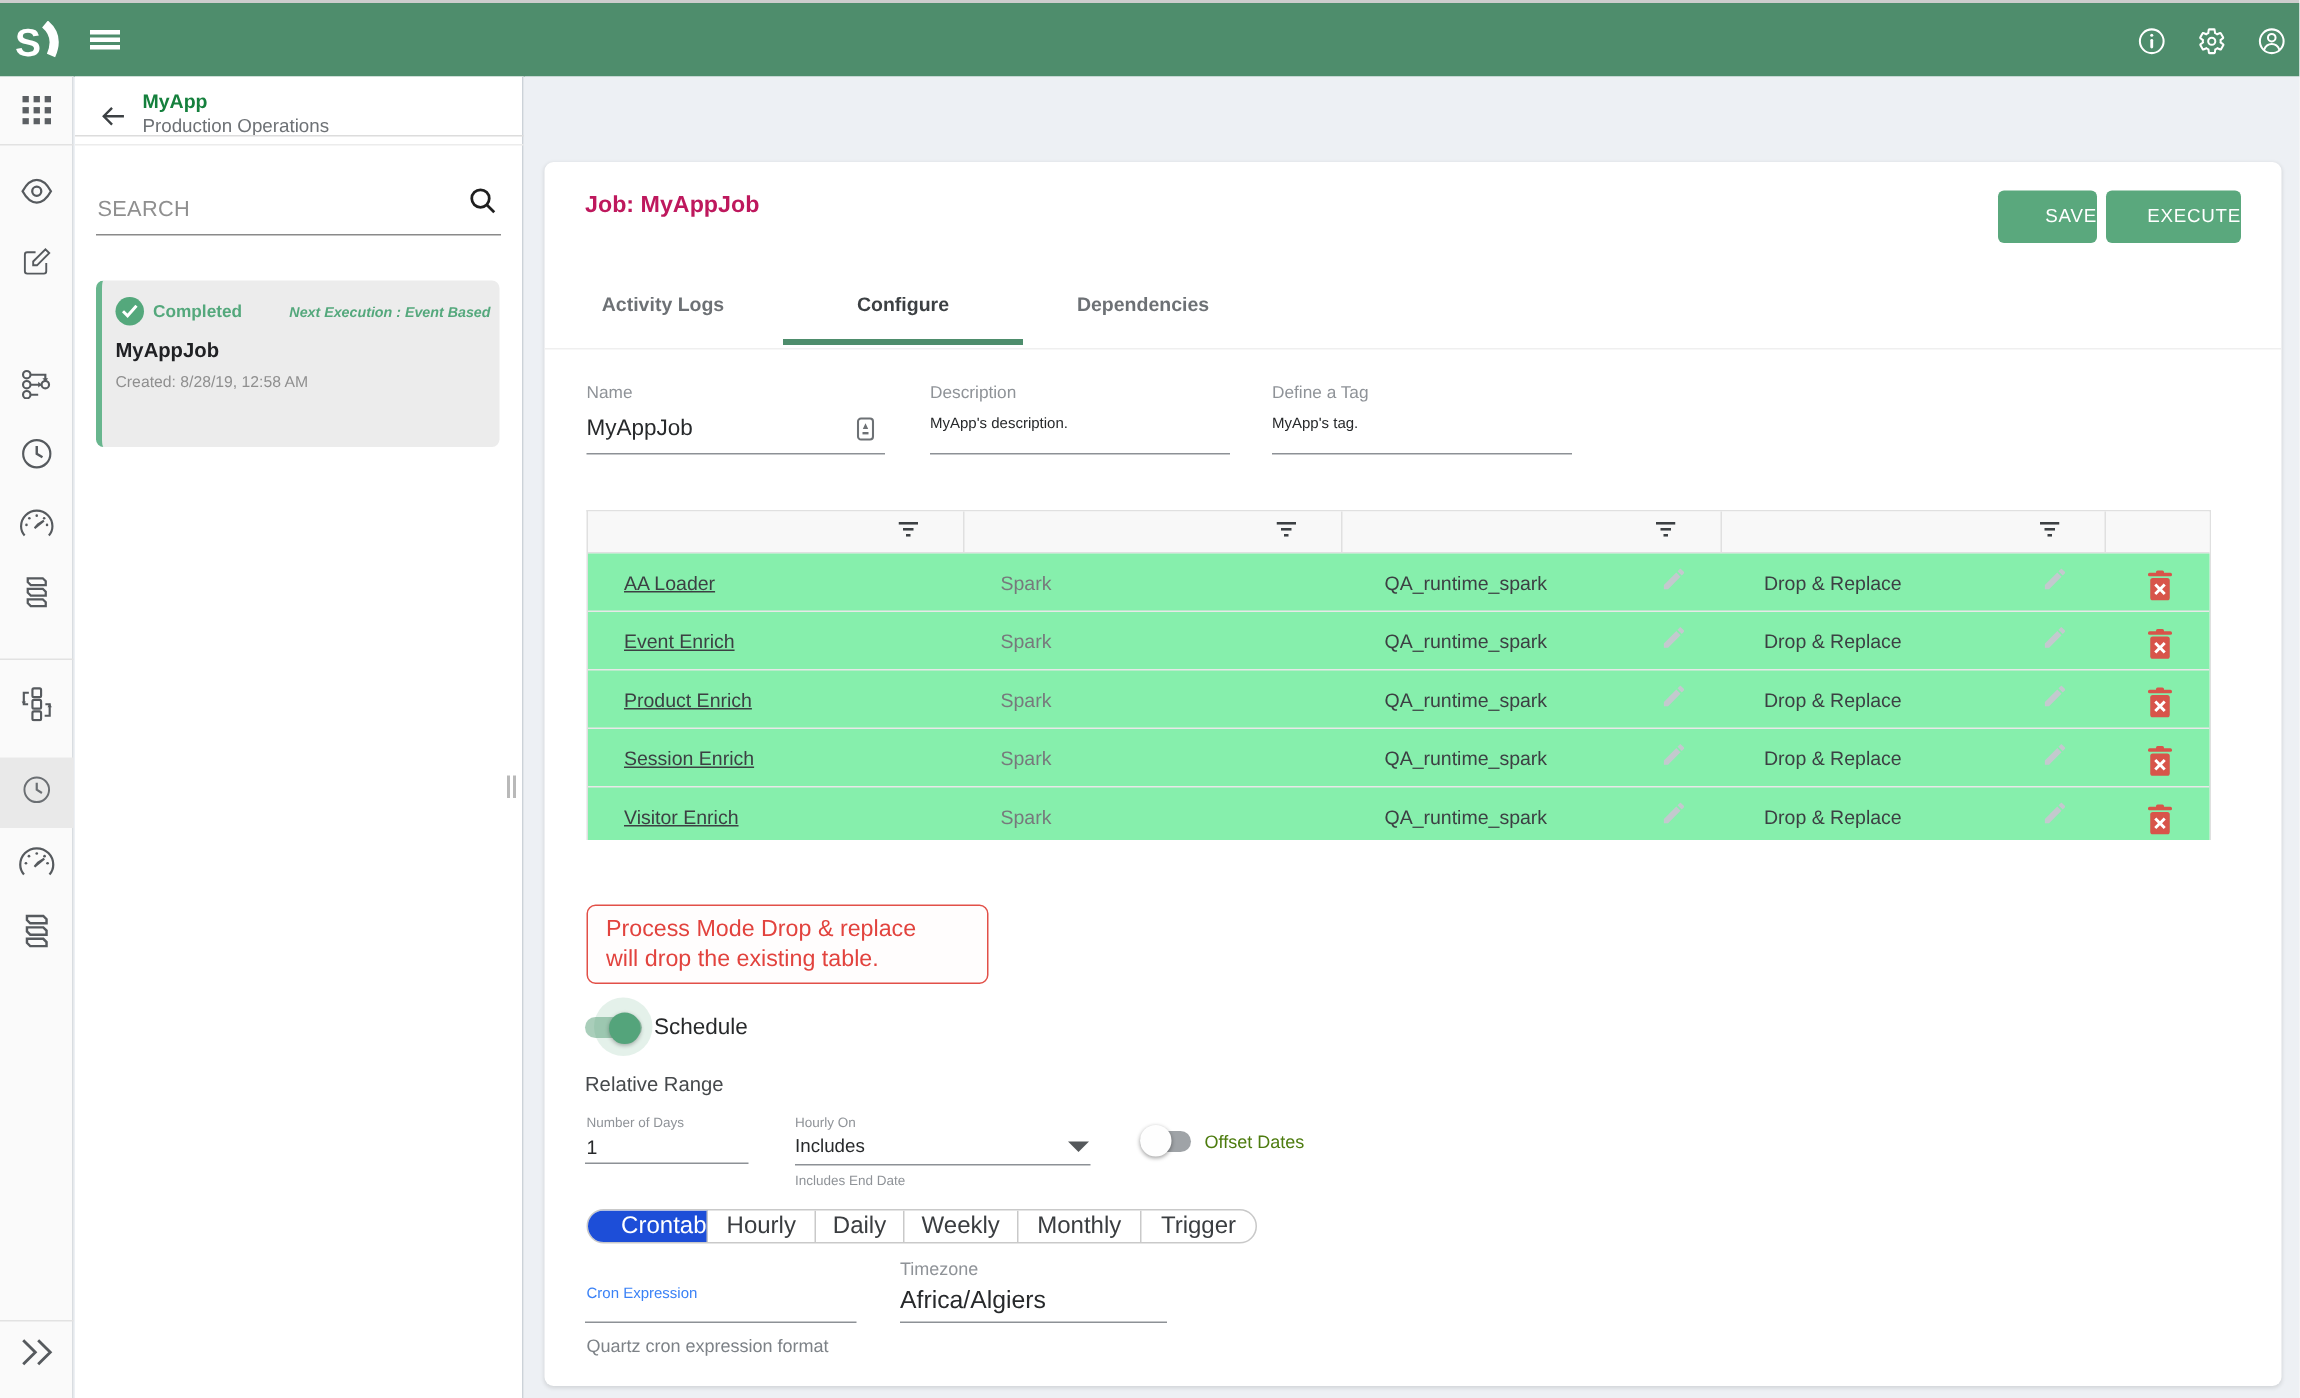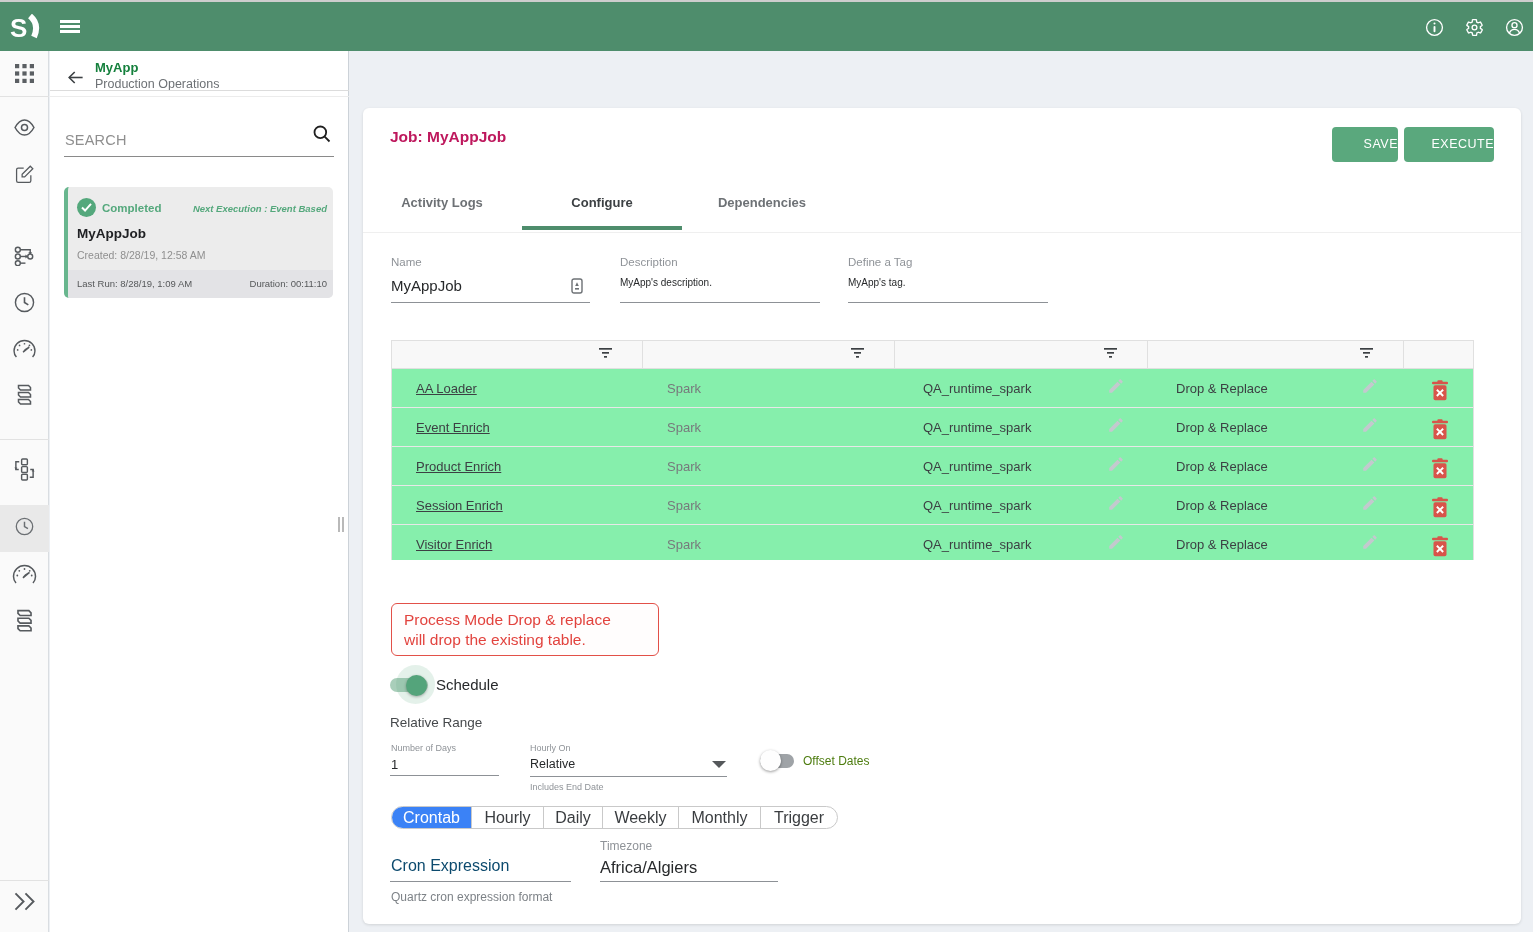--- a/index.html
+++ b/index.html
@@ -62,21 +62,21 @@
 
 
 .track { position:absolute; border-radius:8px; }
 .thumb { position:absolute; border-radius:50%; }
 .halo { position:absolute; border-radius:50%; background:rgba(90,168,125,.16); }
 
 
 #bgroup { position:absolute; left:28px; top:698px; height:23px; display:flex; border:1px solid #c9c9c9; border-radius:12px; overflow:hidden; background:#fff; }
 #bgroup div { height:100%; line-height:22px; text-align:center; font-size:16px; color:#3a3d40; border-right:1px solid #c9c9c9; }
 #bgroup div:last-child { border-right:none; }
-#bgroup .sel { background:#3b82f6; color:#fff; }
+#bgroup .sel { background:#1d4ed8; color:#fff;text-align:right; }
 </style>
 </head>
 <body>
 <div id="root">
 <div id="topline"></div>
 <div id="hdr">
   <svg class="abs" style="left:10px;top:12px" width="32" height="28" viewBox="0 0 32 28">
     <text x="0" y="23" font-family="Liberation Sans" font-size="26" font-weight="bold" fill="#fff">S</text>
     <path d="M20,2 C26,7 28,14 24,23" stroke="#fff" stroke-width="6" fill="none"></path>
   </svg>
@@ -206,24 +206,20 @@
   <div class="jobcard">
     <div class="abs" style="left:9px;top:11px;width:19px;height:19px;border-radius:50%;background:#54a87c">
       <svg style="position:absolute;left:4px;top:5px" width="11" height="9" viewBox="0 0 12 10" fill="none" stroke="#fff" stroke-width="2.2">
             <path d="M1,5 L4.4,8.4 L11,1"></path>
           </svg>
     </div>
     <div class="abs" style="left:34px;top:15px;font-size:11.5px;font-weight:bold;color:#54a87c">Completed</div>
     <div class="abs" style="right:6px;top:16px;font-size:9.5px;font-weight:bold;font-style:italic;color:#54a87c">Next Execution : Event Based</div>
     <div class="abs" style="left:9px;top:39px;font-size:13.5px;font-weight:bold;color:#202124">MyAppJob</div>
     <div class="abs" style="left:9px;top:62px;font-size:10.5px;color:#8f8f8f">Created: 8/28/19, 12:58 AM</div>
-    <div class="foot">
-      <div class="abs" style="left:9px;top:8px;font-size:9.5px;color:#56585a">Last Run: 8/28/19, 1:09 AM</div>
-      <div class="abs" style="right:6px;top:8px;font-size:9.5px;color:#56585a">Duration: 00:11:10</div>
-    </div>
   </div>
   <div class="abs" style="right:4px;top:466px;width:2px;height:15px;background:#b9b9b9"></div>
   <div class="abs" style="right:8px;top:466px;width:2px;height:15px;background:#b9b9b9"></div>
 </div>
 
 <div id="main">
 <div id="card">
   <div class="abs" style="left:27px;top:20px;font-size:15.5px;font-weight:bold;color:#be185d">Job: MyAppJob</div>
   <div class="btn" style="left:969px;top:19px;width:66px">SAVE</div>
   <div class="btn" style="left:1041px;top:19px;width:90px">EXECUTE</div>
@@ -384,39 +380,39 @@
   <div class="thumb" style="left:42.5px;top:566.5px;width:21px;height:21px;background:#54a47b;box-shadow:0 1px 3px rgba(0,0,0,.3)"></div>
   <div class="abs" style="left:73px;top:568px;font-size:15px;color:#27292b">Schedule</div>
 
   <div class="abs" style="left:27px;top:607px;font-size:13.5px;color:#46494c">Relative Range</div>
 
   <div class="flabel" style="left:28px;top:635px;font-size:9px">Number of Days</div>
   <div class="fvalue" style="left:28px;top:649px;font-size:13px">1</div>
   <div class="uline" style="left:27px;top:667px;width:109px"></div>
 
   <div class="flabel" style="left:167px;top:635px;font-size:9px">Hourly On</div>
-  <div class="fvalue" style="left:167px;top:649px;font-size:12.5px">Relative</div>
+  <div class="fvalue" style="left:167px;top:649px;font-size:12.5px">Includes</div>
   <div class="abs" style="left:349px;top:653px;width:0;height:0;border-left:7.5px solid transparent;border-right:7.5px solid transparent;border-top:7px solid #55585b"></div>
   <div class="uline" style="left:167px;top:668px;width:197px"></div>
   <div class="flabel" style="left:167px;top:674px;font-size:9px">Includes End Date</div>
 
   <div class="track" style="left:397px;top:645.5px;width:34px;height:14px;background:#9fa3a7"></div>
   <div class="thumb" style="left:397px;top:642px;width:21px;height:21px;background:#fefefe;box-shadow:0 1px 3px rgba(0,0,0,.4)"></div>
   <div class="abs" style="left:440px;top:646px;font-size:12px;color:#4d7c0f">Offset Dates</div>
 
   <div id="bgroup">
     <div class="sel" style="width:80px">Crontab</div>
     <div style="width:72px">Hourly</div>
     <div style="width:59px">Daily</div>
     <div style="width:76px">Weekly</div>
     <div style="width:82px">Monthly</div>
     <div style="width:76px">Trigger</div>
   </div>
 
-  <div class="abs" style="left:28px;top:749px;font-size:16px;color:#0c4a6e">Cron Expression</div>
+  <div class="abs" style="left:28px;top:749px;font-size:10px;color:#3b82f6">Cron Expression</div>
   <div class="uline" style="left:27px;top:773px;width:181px"></div>
   <div class="abs" style="left:28px;top:782px;font-size:12px;color:#7d8287">Quartz cron expression format</div>
 
   <div class="flabel" style="left:237px;top:731px;font-size:12px">Timezone</div>
   <div class="fvalue" style="left:237px;top:750px;font-size:16.5px">Africa/Algiers</div>
   <div class="uline" style="left:237px;top:773px;width:178px"></div>
 </div>
 </div>
 </div>
 

